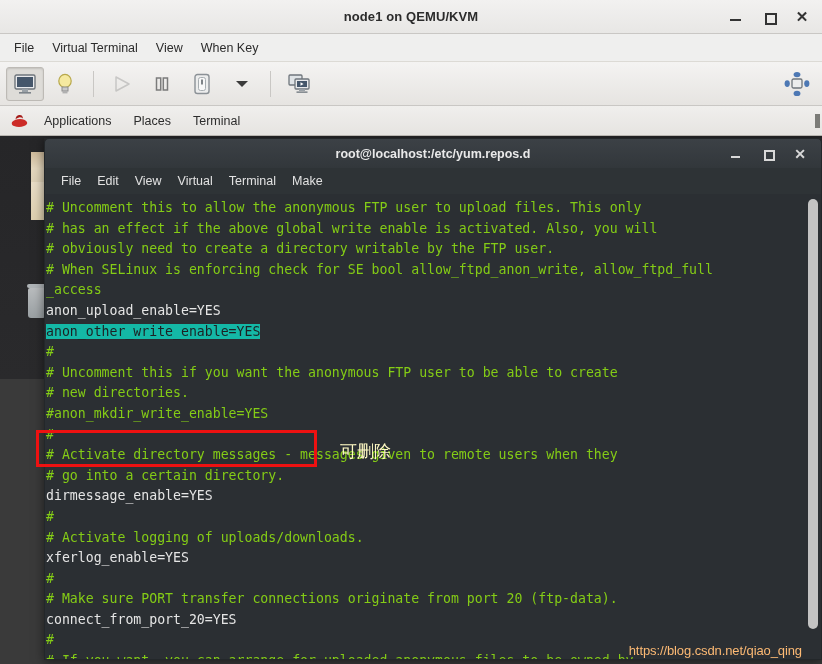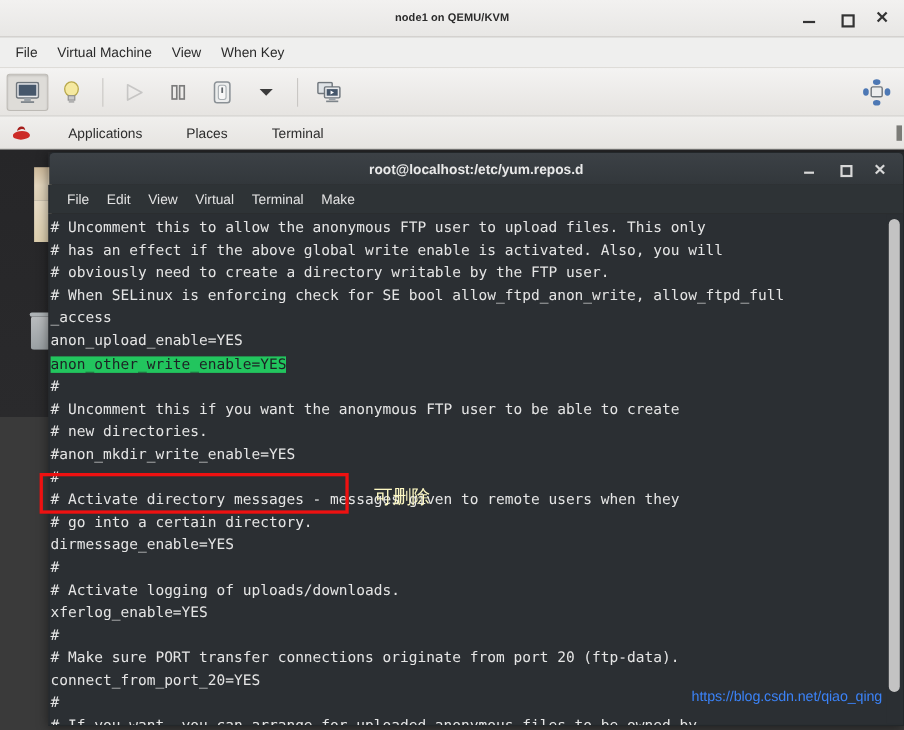--- a/index.html
+++ b/index.html
@@ -20,21 +20,21 @@
   
   .vm-titlebar {
     height: 34px; flex: 0 0 34px;
     background: linear-gradient(180deg,#f2f1f0 0%,#e8e7e5 100%);
     border-bottom: 1px solid #c9c7c4;
     display: flex; align-items: center;
     position: relative;
   }
   .vm-title {
     position: absolute; left: 0; right: 0; text-align: center;
-    font-size: 10px; font-weight: bold; color: #2b2b2b;
+    font-size: 13px; font-weight: bold; color: #2b2b2b;
     letter-spacing: .1px;
   }
   .vm-wctrls {
     margin-left: auto; display: flex; align-items: center;
     gap: 17px; padding-right: 12px; z-index: 2;
   }
   .wc { width: 16px; height: 16px; position: relative; cursor: default; }
   .wc-min::after {
     content:""; position:absolute; left:2px; right:3px; bottom:4px;
     height:2px; background:#333;
@@ -84,21 +84,21 @@
   }
   .tbtn.dis { opacity: .38; }
   .spacer { flex: 1 1 auto; }
 
   
   .gnome-panel {
     height: 30px; flex: 0 0 30px;
     background: linear-gradient(180deg,#f0efed 0%,#e6e4e1 100%);
     border-bottom: 1px solid #b8b5b0;
     display: flex; align-items: center;
-    padding-left: 6px; gap: 20px;
+    padding-left: 6px; gap: 2px;
     position: relative;
   }
   .gp-item {
     font-size: 12.5px; color: #2d2d2d;
     padding: 3px 10px; cursor: default;
   }
   .gp-right {
     position: absolute; right: 0; top: 0; bottom: 0;
     display: flex; align-items: center; padding-right: 2px;
   }
@@ -191,45 +191,45 @@
   }
   .t-screen {
     position: absolute; left: 0; top: 4px; right: 16px; bottom: 0;
     font-family: "DejaVu Sans Mono", "Liberation Mono", monospace;
     font-size: 13.2px; line-height: 20.6px;
     white-space: pre;
     color: #d6d6d6;
     overflow: hidden;
   }
   .t-screen .ln { padding-left: 1px; }
-  .cm { color: #e5e5e5; }      
+  .cm { color: #84cc16; }      
   .val { color: #e5e5e5; }     
   .sel {                       
-    background: #22c55e; color: #1d2124;
+    background: #14b8a6; color: #1d2124;
   }
   .t-scrollbar {
     position: absolute; right: 1px; top: 1px; bottom: 1px; width: 14px;
     background: #2b2f33;
   }
   .t-thumb {
     position: absolute; left: 2px; right: 2px; top: 4px; height: 430px;
     background: #c3c3c3; border-radius: 5px;
   }
   .t-status {
     position: absolute; left: 0; right: 16px; bottom: 0; height: 20px;
     font-family: "DejaVu Sans Mono", "Liberation Mono", monospace;
     font-size: 13.2px; line-height: 20px; color: #f2f2f2; font-weight: bold;
     white-space: pre;
   }
   .t-status .mode { position: absolute; left: 1px; }
 
   
   .watermark {
-    position: absolute; right: 20px; bottom: 24px;
-    font-size: 13px; color: #3b82f6;
+    position: absolute; right: 20px; bottom: 6px;
+    font-size: 13px; color: #fdba74;
     font-family: "Liberation Sans", sans-serif;
     letter-spacing: -.1px;
     padding-left: 12px;
   }
 
   
   .anno-box {
     position: absolute;
     left: 36px; top: 294px; width: 281px; height: 37px;
     border: 3px solid #ee1111;
@@ -251,21 +251,21 @@
     <div class="vm-title">node1 on QEMU/KVM</div>
     <div class="vm-wctrls">
       <div class="wc wc-min"></div>
       <div class="wc wc-max"></div>
       <div class="wc wc-close">✕</div>
     </div>
   </div>
 
   <div class="vm-menubar">
     <div class="vm-menu">File</div>
-    <div class="vm-menu">Virtual Machine</div>
+    <div class="vm-menu">Virtual Terminal</div>
     <div class="vm-menu">View</div>
     <div class="vm-menu">When Key</div>
   </div>
 
   <div class="vm-toolbar">
 
     <div class="tbtn active">
       <svg width="22" height="20" viewBox="0 0 22 20">
         <rect x="1" y="1" width="20" height="14" rx="1.5" fill="#e9eaec" stroke="#6f767c" stroke-width="1.4"></rect>
         <rect x="3" y="3" width="16" height="10" fill="#46576b"></rect>

